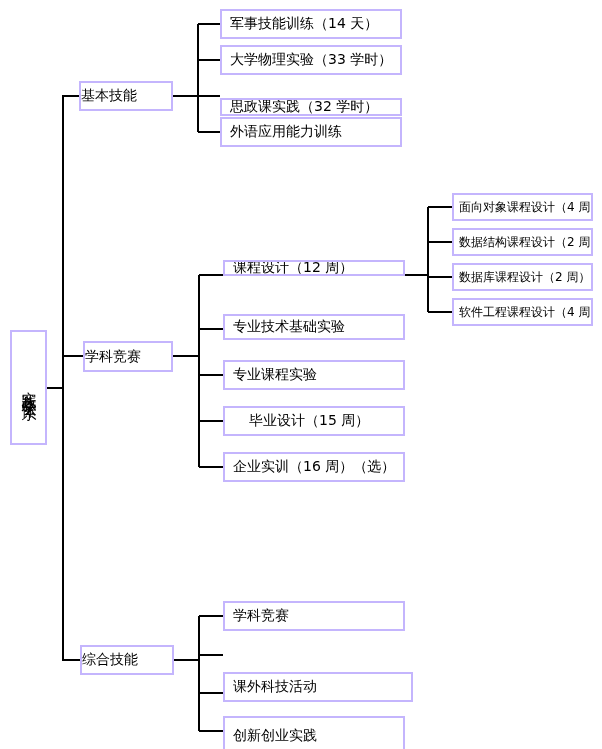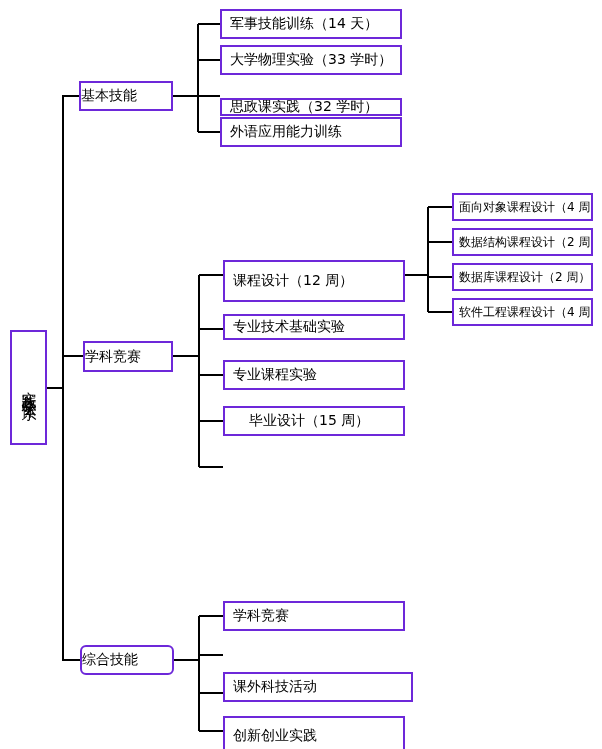--- a/index.html
+++ b/index.html
@@ -12,21 +12,21 @@
     color: #000000;
   }
   .lines {
     position: absolute;
     left: 0; top: 0;
     width: 602px; height: 749px;
   }
   .box {
     position: absolute;
     box-sizing: border-box;
-    border: 2px solid #6d28d9;
+    border: 2px solid #c4b5fd;
     background: #ffffff;
     display: flex;
     align-items: center;
     white-space: nowrap;
     overflow: hidden;
   }
   .cat {
     font-size: 14px;
   }
   .leaf {
@@ -94,28 +94,29 @@
 
   <div class="box root" style="left:10px; top:330px; width:37px; height:115px;">实践教学体系</div>
 
   <div class="box cat" style="left:79px; top:81px; width:94px; height:30px;">基本技能</div>
   <div class="box leaf" style="left:220px; top:9px;   width:182px; height:30px;">军事技能训练（14 天）</div>
   <div class="box leaf" style="left:220px; top:45px;  width:182px; height:30px;">大学物理实验（33 学时）</div>
   <div class="box leaf" style="left:220px; top:98px;  width:182px; height:18px;">思政课实践（32 学时）</div>
   <div class="box leaf" style="left:220px; top:117px; width:182px; height:30px;">外语应用能力训练</div>
 
   <div class="box cat" style="left:83px; top:341px; width:90px; height:31px;">学科竞赛</div>
-  <div class="box leaf" style="left:223px; top:260px; width:182px; height:42px;">课程设计（12 周）</div>
+  <div class="box leaf" style="left:223px; top:260px; width:182px; height:16px;">课程设计（12 周）</div>
   <div class="box leaf" style="left:223px; top:314px; width:182px; height:26px;">专业技术基础实验</div>
   <div class="box leaf" style="left:223px; top:360px; width:182px; height:30px;">专业课程实验</div>
   <div class="box leaf" style="left:223px; top:406px; width:182px; height:30px;padding-left:24px;">毕业设计（15 周）</div>
+  <div class="box leaf" style="left:223px; top:452px; width:182px; height:30px;">企业实训（16 周）（选）</div>
 
   <div class="box leaf-sm" style="left:452px; top:193px; width:141px; height:28px;">面向对象课程设计（4 周）</div>
   <div class="box leaf-sm" style="left:452px; top:228px; width:141px; height:28px;">数据结构课程设计（2 周）</div>
   <div class="box leaf-sm" style="left:452px; top:263px; width:141px; height:28px;">数据库课程设计（2 周）</div>
   <div class="box leaf-sm" style="left:452px; top:298px; width:141px; height:28px;">软件工程课程设计（4 周）</div>
 
-  <div class="box cat" style="left:80px; top:645px; width:94px; height:30px;border-radius:6px;">综合技能</div>
+  <div class="box cat" style="left:80px; top:645px; width:94px; height:30px;">综合技能</div>
   <div class="box leaf" style="left:223px; top:601px; width:182px; height:30px;">学科竞赛</div>
   <div class="box leaf" style="left:223px; top:672px; width:190px; height:30px;">课外科技活动</div>
   <div class="box leaf" style="left:223px; top:716px; width:182px; height:40px;">创新创业实践</div>
 
 </div>
 
 </body></html>

